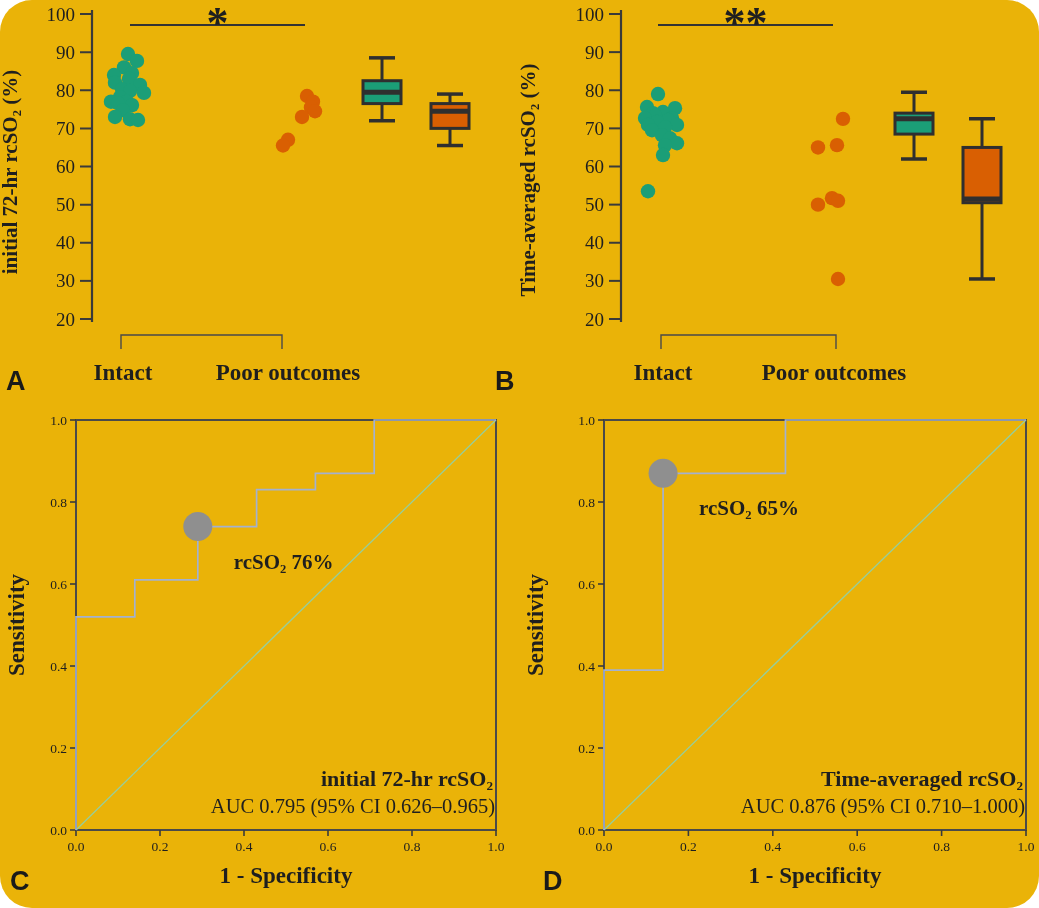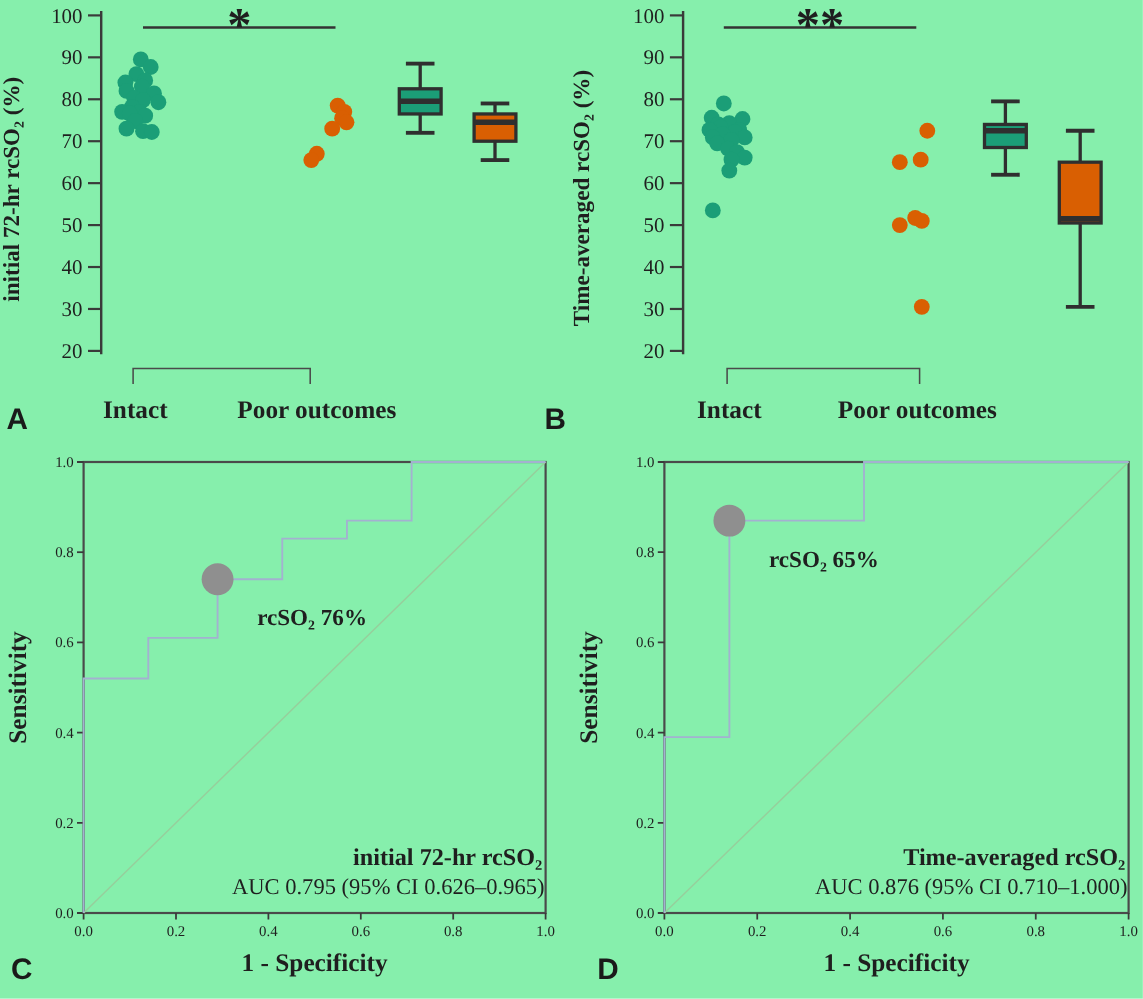--- a/index.html
+++ b/index.html
@@ -1,17 +1,17 @@
 <!DOCTYPE html>
 <html><head>
 <meta charset="utf-8">
 <style>
   html,body{margin:0;padding:0;background:#ffffff;}
-  #figure{position:relative;width:1039px;height:908px;background:#86efac;overflow:hidden;
-          font-family:"Liberation Serif","DejaVu Serif",serif;}
+  #figure{position:relative;width:1039px;height:908px;background:#eab308;overflow:hidden;
+          font-family:"Liberation Serif","DejaVu Serif",serif;border-radius:32px;}
   .panel-svg{position:absolute;}
   .panel-letter{position:absolute;font-family:"Liberation Sans","DejaVu Sans",sans-serif;
                 font-weight:bold;font-size:27px;color:#1a1a1a;line-height:1;}
   text{fill:#1f1f1f;}
 </style>
 </head>
 <body>
 
 <div id="figure">
   <svg id="svgA" class="panel-svg" style="left:0;top:0" width="519" height="400">

